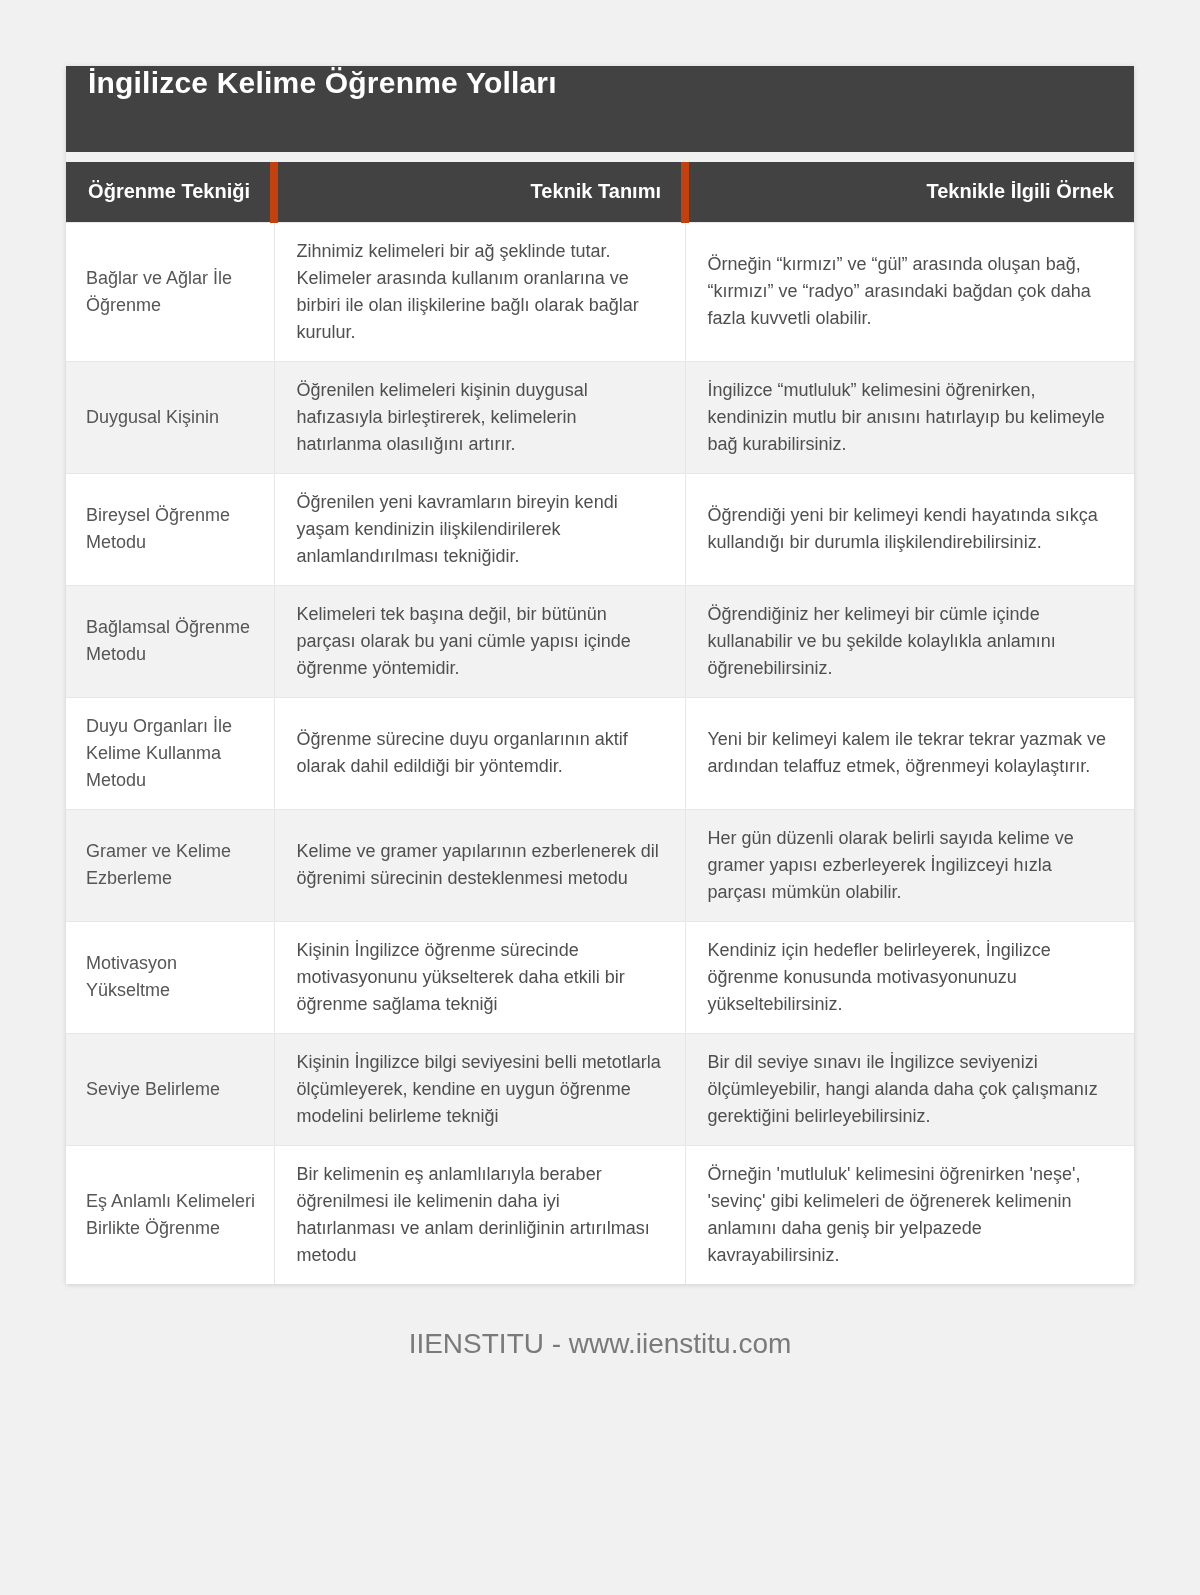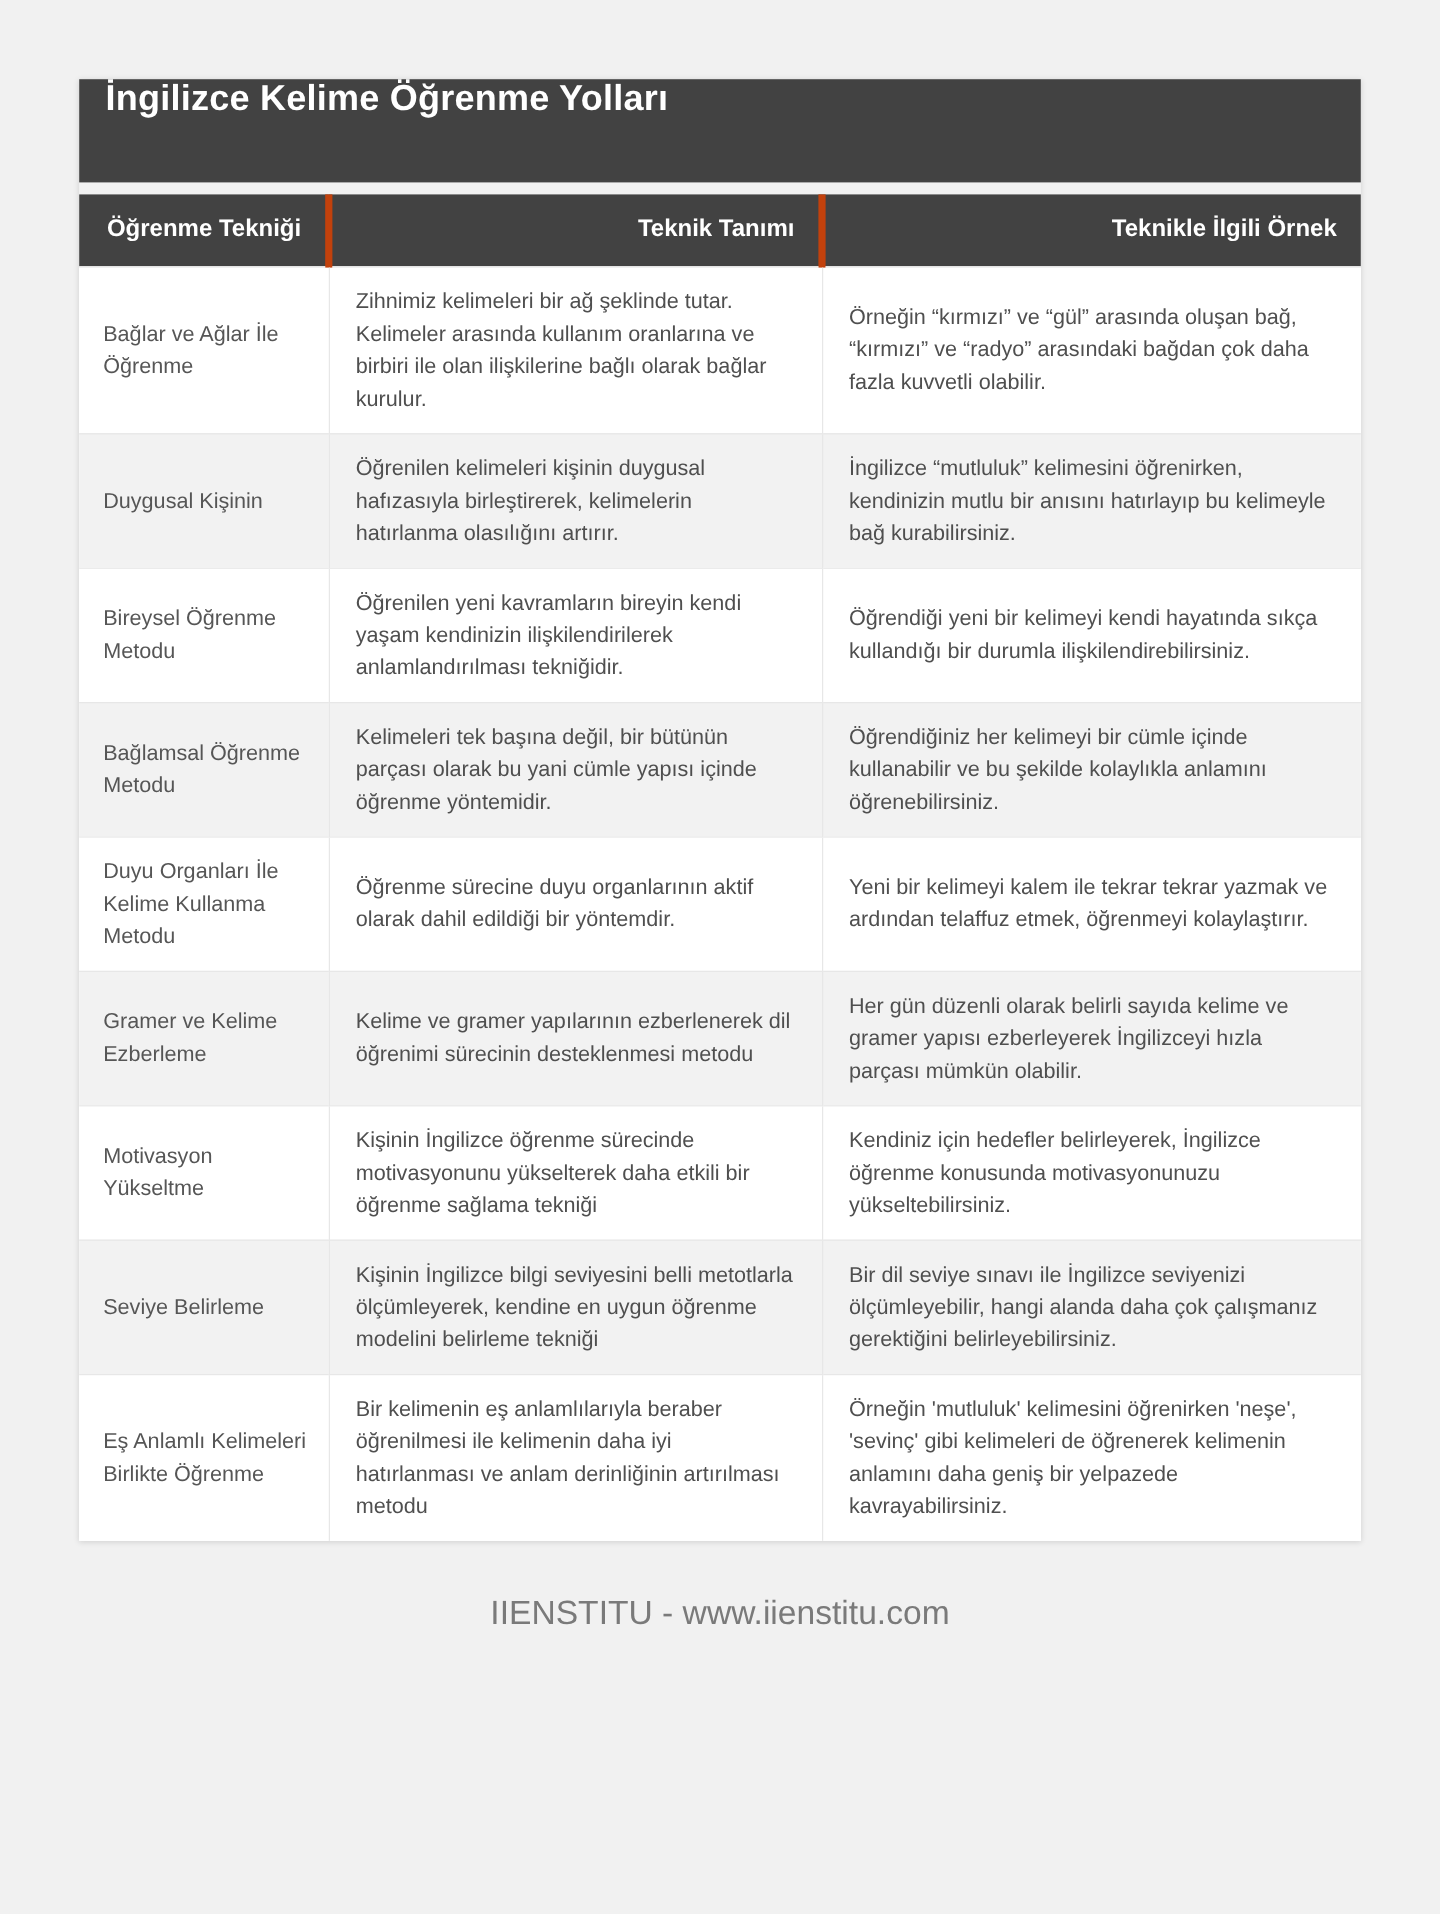--- a/index.html
+++ b/index.html
@@ -43,21 +43,21 @@
     color: #ffffff;
     font-size: 20px;
     font-weight: bold;
     text-align: right;
     vertical-align: middle;
     padding: 14px 20px;
     height: 60px;
     line-height: 1.35;
   }
   thead th + th {
-    border-left: 6px solid #c2410c;
+    border-left: 8px solid #c2410c;
   }
   tbody td {
     font-size: 18px;
     line-height: 1.5;
     color: #4f4f4f;
     padding: 15px 22px;
     vertical-align: middle;
     border-top: 1px solid #e7e7e7;
   }
   tbody td + td {

